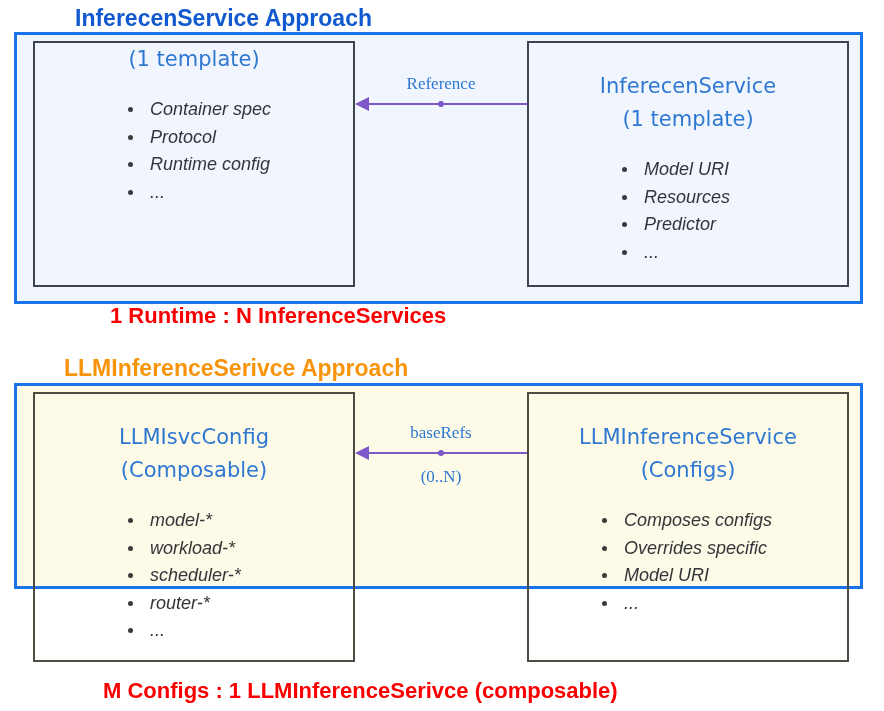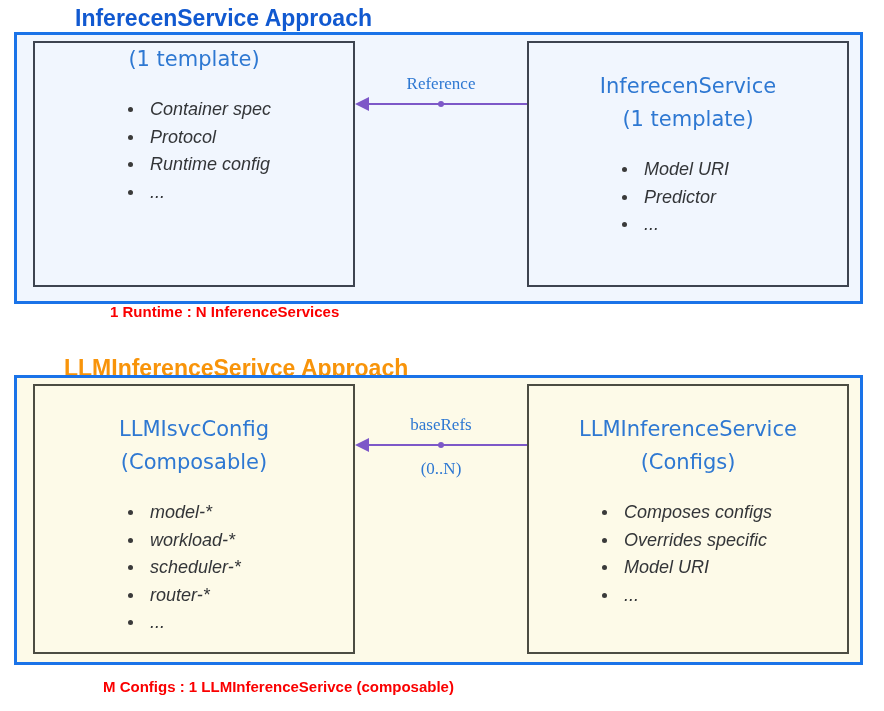--- a/index.html
+++ b/index.html
@@ -12,21 +12,21 @@
   .canvas { position:relative; width:884px; height:711px; background:#ffffff; overflow:hidden;
             font-family:"Liberation Sans", sans-serif; }
 
   .heading { position:absolute; font-weight:bold; font-size:23px; line-height:22px; white-space:nowrap; }
   .h1 { left:75px; top:7px;  color:var(--heading_blue); }
   .h2 { left:64px; top:357px; color:var(--orange); }
 
   .outer { position:absolute; left:14px; width:849px; box-sizing:border-box;
            border:3px solid var(--blue_border); }
   .o1 { top:32px;  height:272px; background:var(--light_blue_bg); }
-  .o2 { top:375px; height:290px; background:var(--cream_bg); }
+  .o2 { top:383px; height:206px; background:var(--cream_bg); }
 
   .inner-box { position:absolute; width:322px; box-sizing:border-box; border:2px solid; }
   .o1 .inner-box { top:6px; height:246px; border-color:var(--dark_border_top); }
   .o2 .inner-box { top:6px; height:270px; border-color:var(--dark_border_bottom); }
   .inner-box.left  { left:16px; }
   .inner-box.right { left:510px; }
 
   .box-title, .box-subtitle { text-align:center; font-family:"DejaVu Sans", sans-serif;
     font-size:21px; line-height:33px; color:var(--title_blue); white-space:nowrap; }
   .box-title { margin-top:27px; }
@@ -45,21 +45,21 @@
   .arrow-sublabel { margin-top:4px; }
   .arrow-sublabel:empty { display:none; }
   .arrow-line { position:relative; height:14px; }
   .shaft   { position:absolute; left:8px; right:0; top:6px; height:2px; background:var(--purple); }
   .head    { position:absolute; left:0; top:0; width:0; height:0;
              border-top:7px solid transparent; border-bottom:7px solid transparent;
              border-right:14px solid var(--purple); }
   .mid-dot { position:absolute; left:50%; top:4px; width:6px; height:6px; margin-left:-3px;
              border-radius:50%; background:var(--purple); }
 
-  .caption { position:absolute; font-weight:bold; font-size:15px; color:var(--red); white-space:nowrap; }
+  .caption { position:absolute; font-weight:bold; font-size:22px; color:var(--red); white-space:nowrap; }
   .c1 { left:110px; top:303px; }
   .c2 { left:103px; top:678px; }
 </style>
 </head>
 <body>
 
 <div class="canvas">
 
   <div class="heading h1">InferecenService Approach</div>
 
@@ -87,20 +87,24 @@
       </ul>
     </div>
 
     <div class="inner-box right">
       <div class="box-title">InferecenService</div>
       <div class="box-subtitle">(1 template)</div>
       <ul class="bullets">
         <li>
             <span class="dot"></span>
             <span>Model URI</span>
+          </li>
+        <li>
+            <span class="dot"></span>
+            <span>Resources</span>
           </li>
         <li>
             <span class="dot"></span>
             <span>Predictor</span>
           </li>
         <li>
             <span class="dot"></span>
             <span>...</span>
           </li>
       </ul>

